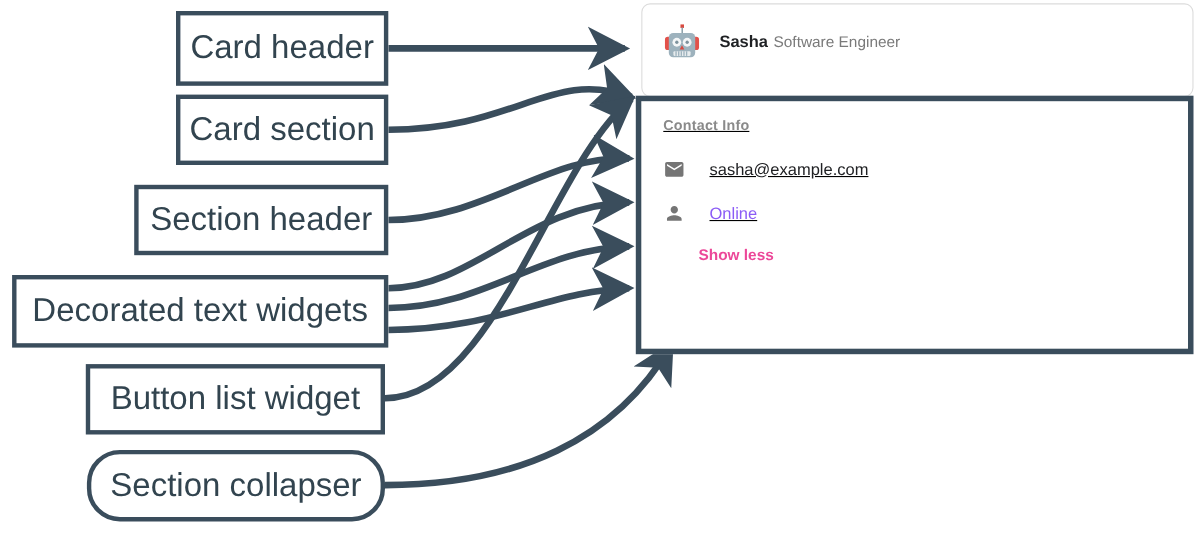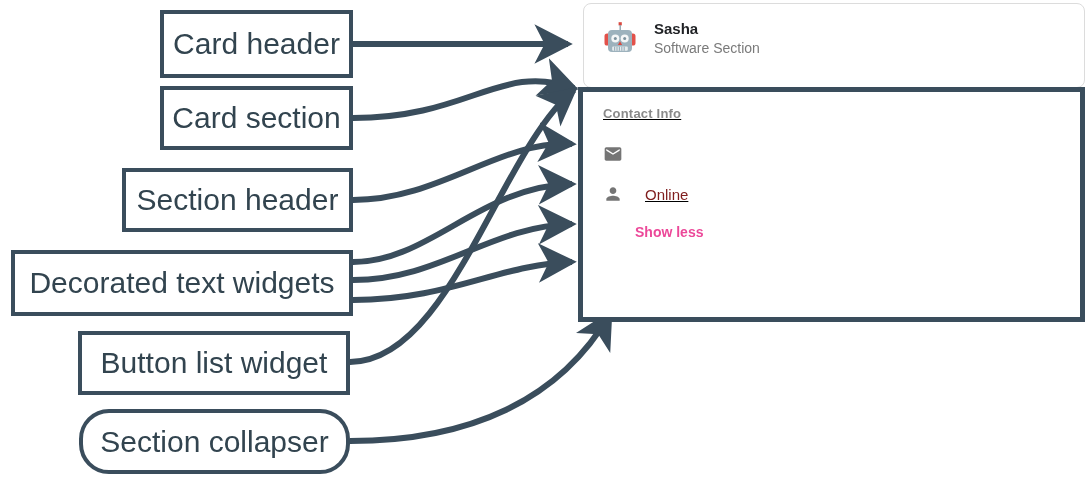--- a/index.html
+++ b/index.html
@@ -66,21 +66,21 @@
     gap: 14px;
   }
   .avatar {
     width: 40px;
     height: 40px;
     flex: 0 0 40px;
     display: block;
   }
   .header-text {
     display: flex;
-    flex-direction: column;
+    flex-direction: row;
     gap: 5px;
   }
   .header-title {
     font-size: 15px;
     font-weight: bold;
     color: #1f2124;
     line-height: 1;
   }
   .header-subtitle {
     font-size: 14px;
@@ -124,21 +124,21 @@
     margin-right: 22px;
     display: flex;
     align-items: center;
     justify-content: center;
   }
   .row-text {
     font-size: 15px;
     color: #202124;
   }
   .row-text.status-online {
-    color: #7f1d1d;
+    color: #8b5cf6;
   }
   .button-list {
     display: flex;
     align-items: center;
     gap: 36px;
     margin-top: 6px;
     margin-left: 0px;
   }
   .link-button {
     font-size: 14px;
@@ -184,35 +184,36 @@
         <path d="M20 23.2 L22.1 27.0 L17.9 27.0 Z" fill="#d9493f"></path>
         <rect x="12.2" y="28.6" width="15.6" height="4.2" rx="1" fill="#e7ecee"></rect>
         <rect x="14.0" y="28.6" width="1.2" height="4.2" fill="#9db2bd"></rect>
         <rect x="16.4" y="28.6" width="1.2" height="4.2" fill="#9db2bd"></rect>
         <rect x="18.8" y="28.6" width="1.2" height="4.2" fill="#9db2bd"></rect>
         <rect x="21.2" y="28.6" width="1.2" height="4.2" fill="#9db2bd"></rect>
         <rect x="23.6" y="28.6" width="1.2" height="4.2" fill="#9db2bd"></rect>
       </svg>
       <div class="header-text">
         <div class="header-title">Sasha</div>
-        <div class="header-subtitle">Software Section</div>
+        <div class="header-subtitle">Software Engineer</div>
       </div>
     </div>
   </div>
 
   <div id="card-section">
     <div class="section-inner">
       <div class="section-header">Contact Info</div>
 
       <div class="decorated-row">
         <span class="row-icon">
           <svg width="20" height="20" viewBox="0 0 24 24" fill="#757575">
             <path d="M20 4H4c-1.1 0-2 .9-2 2v12c0 1.1.9 2 2 2h16c1.1 0 2-.9 2-2V6c0-1.1-.9-2-2-2zm0 4l-8 5-8-5V6l8 5 8-5v2z"></path>
           </svg>
         </span>
+        <span class="row-text">sasha@example.com</span>
       </div>
 
       <div class="decorated-row">
         <span class="row-icon">
           <svg width="20" height="20" viewBox="0 0 24 24" fill="#757575">
             <path d="M12 12c2.21 0 4-1.79 4-4s-1.79-4-4-4-4 1.79-4 4 1.79 4 4 4zm0 2c-2.67 0-8 1.34-8 4v2h16v-2c0-2.66-5.33-4-8-4z"></path>
           </svg>
         </span>
         <span class="row-text status-online">Online</span>
       </div>

